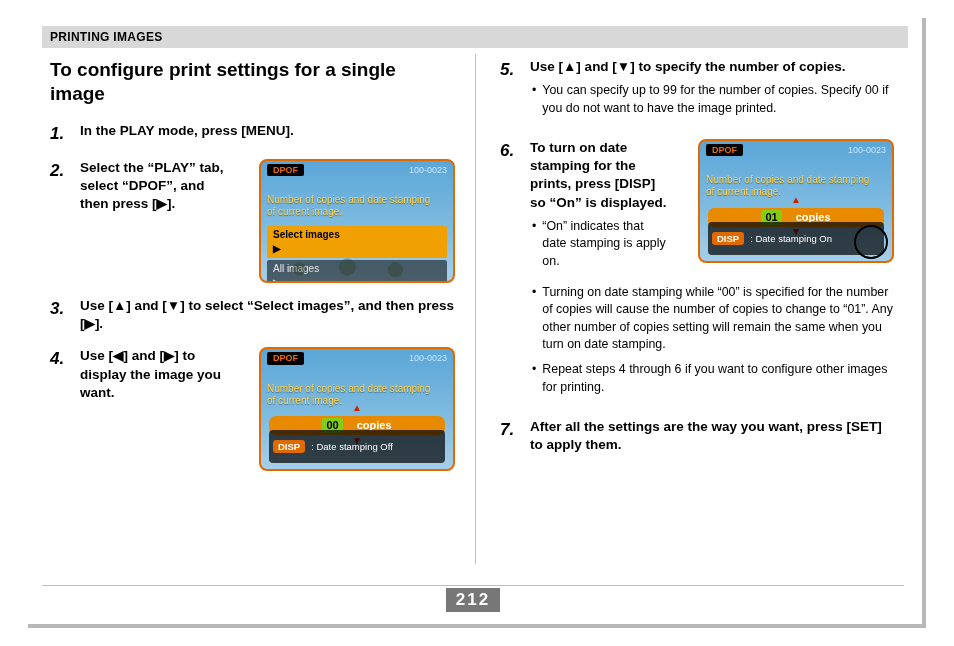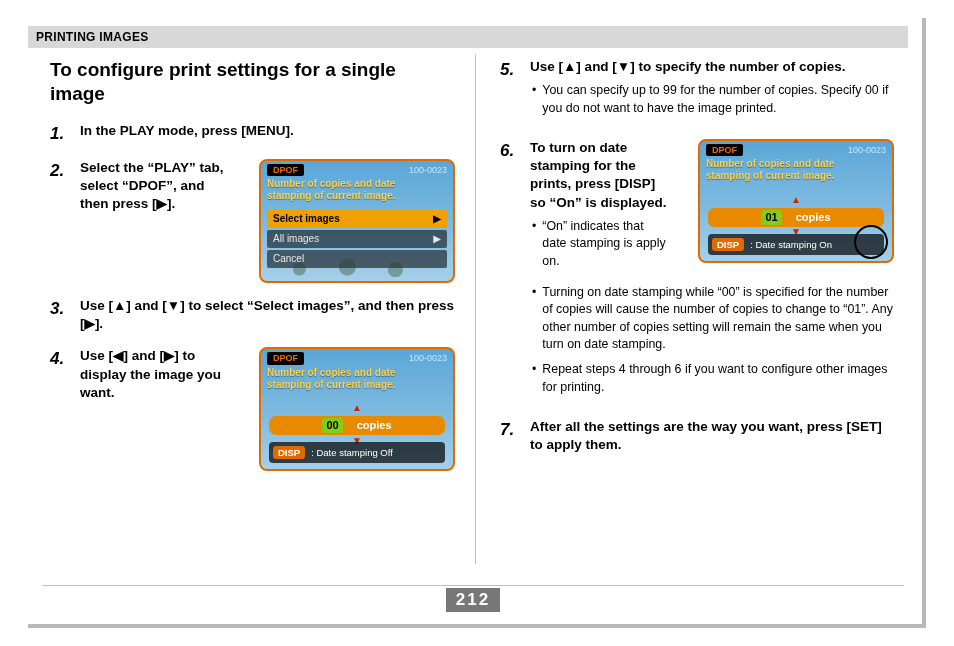--- a/index.html
+++ b/index.html
@@ -16,21 +16,21 @@
     left: 28px; top: 18px;
     width: 898px; height: 610px;
     border-right: 4px solid #b8b8b8;
     border-bottom: 4px solid #b8b8b8;
   }
   .header-band {
     background: #d8d8d8;
     padding: 4px 8px;
     font-weight: bold;
     font-size: 12px;
-    margin: 8px 14px 6px 0;
+    margin: 8px 14px 6px 14px;
     letter-spacing: 0.3px;
   }
   .columns {
     display: flex;
     padding: 0 14px;
     height: 510px;
   }
   .col {
     width: 50%;
     padding: 4px 14px 0 8px;
@@ -68,30 +68,31 @@
     display: flex; justify-content: space-between;
     font-size: 9px; padding: 3px 6px 2px 6px;
     color: #c7e7ff;
   }
   .lcd .titlebar .dpof {
     background: #000; color: #e86a00; font-weight: bold;
     padding: 0 6px; border-radius: 2px; font-size: 9px;
   }
   .lcd .subtitle {
     color: #ffd24a; font-size: 10px; line-height: 1.2;
-    padding: 0 14px 4px 6px; font-weight: 700;
+    padding: 0 14px 4px 6px; font-weight: 400;
     text-shadow: 0 1px 1px rgba(0,0,0,.4);
+    margin-top: 16px;
   }
   .lcd .menu {
     margin: 4px 6px 0 6px;
   }
   .lcd .menu .row {
     font-size: 10px; padding: 2px 6px; margin-bottom: 2px;
     background: rgba(0,0,0,.55); color: #e8e8e8;
-    display:flex; justify-content:space-between; border-radius:2px;
+    display:flex; justify-content:space-between; border-radius:2px;flex-direction:column;
   }
   .lcd .menu .row.sel {
     background: #f0a000; color: #000; font-weight: 600;
   }
   .lcd .palms {
     position:absolute; bottom:4px; left:0; right:0; height:40px;
     background:
       radial-gradient(circle at 20% 80%, rgba(44,60,30,.7) 0 6px, transparent 7px),
       radial-gradient(circle at 45% 75%, rgba(44,60,30,.7) 0 8px, transparent 9px),
       radial-gradient(circle at 70% 82%, rgba(44,60,30,.7) 0 7px, transparent 8px);
@@ -105,21 +106,21 @@
   .lcd .copies-row {
     position:absolute; left:8px; right:8px;
     background:#e88a00; color:#fff; font-size:11px;
     display:flex; justify-content:center; gap:14px; padding:2px 0;
     border-radius:6px; font-weight:600;
   }
   .lcd .copies-row .num { background:#84cc16; color:#000; padding:0 4px; border-radius:3px;}
   .lcd .disp-row {
     position:absolute; left:8px; right:8px; bottom:6px;
     background:rgba(0,0,0,.7); color:#fff; font-size:9.5px;
-    display:flex; align-items:center; gap:6px; padding:4px 4px;
+    display:flex; align-items:center; gap:6px; padding:10px 4px;
     border-radius:4px;
   }
   .lcd .disp-row .disp-btn {
     background:#e06a00; color:#fff; padding:0 5px; border-radius:3px; font-weight:600;
   }
   .circle-hl {
     position:absolute; width:34px; height:34px; border:2px solid #000; border-radius:50%;
   }
   .footer {
     position:absolute; bottom:12px; left:14px; right:18px;

